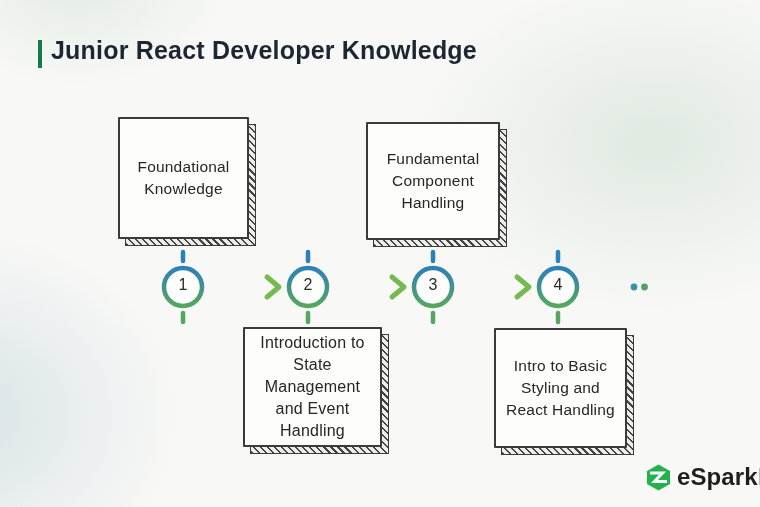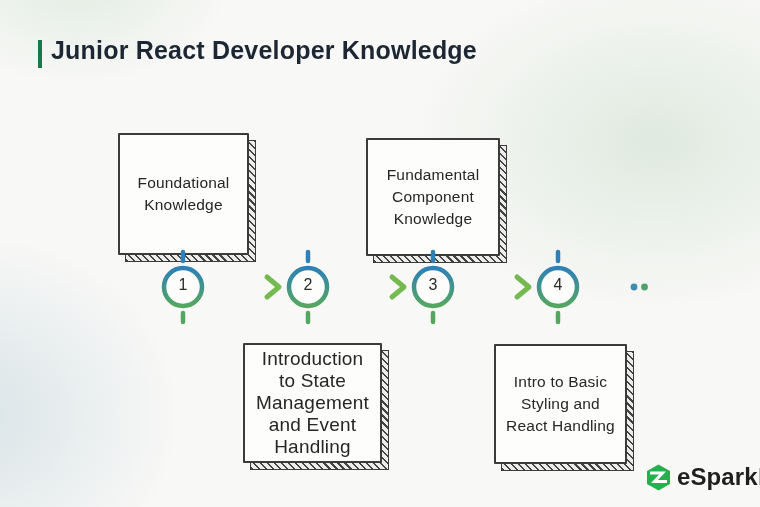--- a/index.html
+++ b/index.html
@@ -9,33 +9,33 @@
     background:
       radial-gradient(ellipse 340px 240px at 86% 28%, rgba(203,222,206,.55), rgba(203,222,206,0) 70%),
       radial-gradient(ellipse 300px 260px at -4% 82%, rgba(196,214,221,.6), rgba(196,214,221,0) 70%),
       radial-gradient(ellipse 220px 150px at 10% -4%, rgba(205,224,208,.5), rgba(205,224,208,0) 70%),
       #f8f8f6;
   }
   .title-accent{position:absolute;left:38px;top:40px;width:4px;height:28px;background:var(--accent-bar,#17794a);}
   .page-title{position:absolute;left:51px;top:36px;font-size:25px;font-weight:800;color:var(--title-text,#1c2733);letter-spacing:.2px;}
 
   
-  .box{position:absolute;margin-top:16px;}
+  .box{position:absolute;}
   .box .shadow{
     position:absolute;inset:0;transform:translate(7px,7px);
     border:1px solid var(--box-border,#3b3b3b);
     background:repeating-linear-gradient(45deg,#434343 0 1.6px,#ececea 1.6px 5px);
   }
   .box .face{
     position:absolute;inset:0;background:#fdfdfc;border:2.5px solid var(--box-border,#3b3b3b);
     border-radius:1px;display:flex;align-items:center;justify-content:center;
     text-align:center;padding:4px 6px;box-sizing:border-box;
     font-size:15.5px;line-height:22px;font-weight:500;color:#262626;letter-spacing:.2px;
   }
-  #box-step-2 .face{font-size:19px;}
+  #box-step-2 .face{font-size:16px;}
 
   .node{position:absolute;width:46px;height:76px;}
   .node .num{
     position:absolute;left:0;top:27px;width:46px;text-align:center;
     font-size:16px;font-weight:500;color:#2b2b2b;
   }
   .connector,.tail{position:absolute;}
   .logo{position:absolute;left:646px;top:463px;display:flex;align-items:center;gap:6px;}
   .logo-text{font-size:24px;color:var(--logo-text,#1f1f1f);letter-spacing:.1px;}
   .logo-text b{font-weight:800;}
@@ -60,21 +60,21 @@
 
   <div class="title-accent"></div>
   <div class="page-title">Junior React Developer Knowledge</div>
 
   <div class="box" id="box-step-1" style="left:118px;top:117px;width:131px;height:122px;">
     <div class="shadow"></div>
     <div class="face">Foundational Knowledge</div>
   </div>
   <div class="box" id="box-step-3" style="left:366px;top:122px;width:134px;height:118px;">
     <div class="shadow"></div>
-    <div class="face">Fundamental Component Knowledge</div>
+    <div class="face">Fundamental Component Handling</div>
   </div>
   <div class="box" id="box-step-2" style="left:243px;top:327px;width:139px;height:120px;">
     <div class="shadow"></div>
     <div class="face">Introduction to State Management and Event Handling</div>
   </div>
   <div class="box" id="box-step-4" style="left:494px;top:328px;width:133px;height:120px;">
     <div class="shadow"></div>
     <div class="face">Intro to Basic Styling and React Handling</div>
   </div>
 

